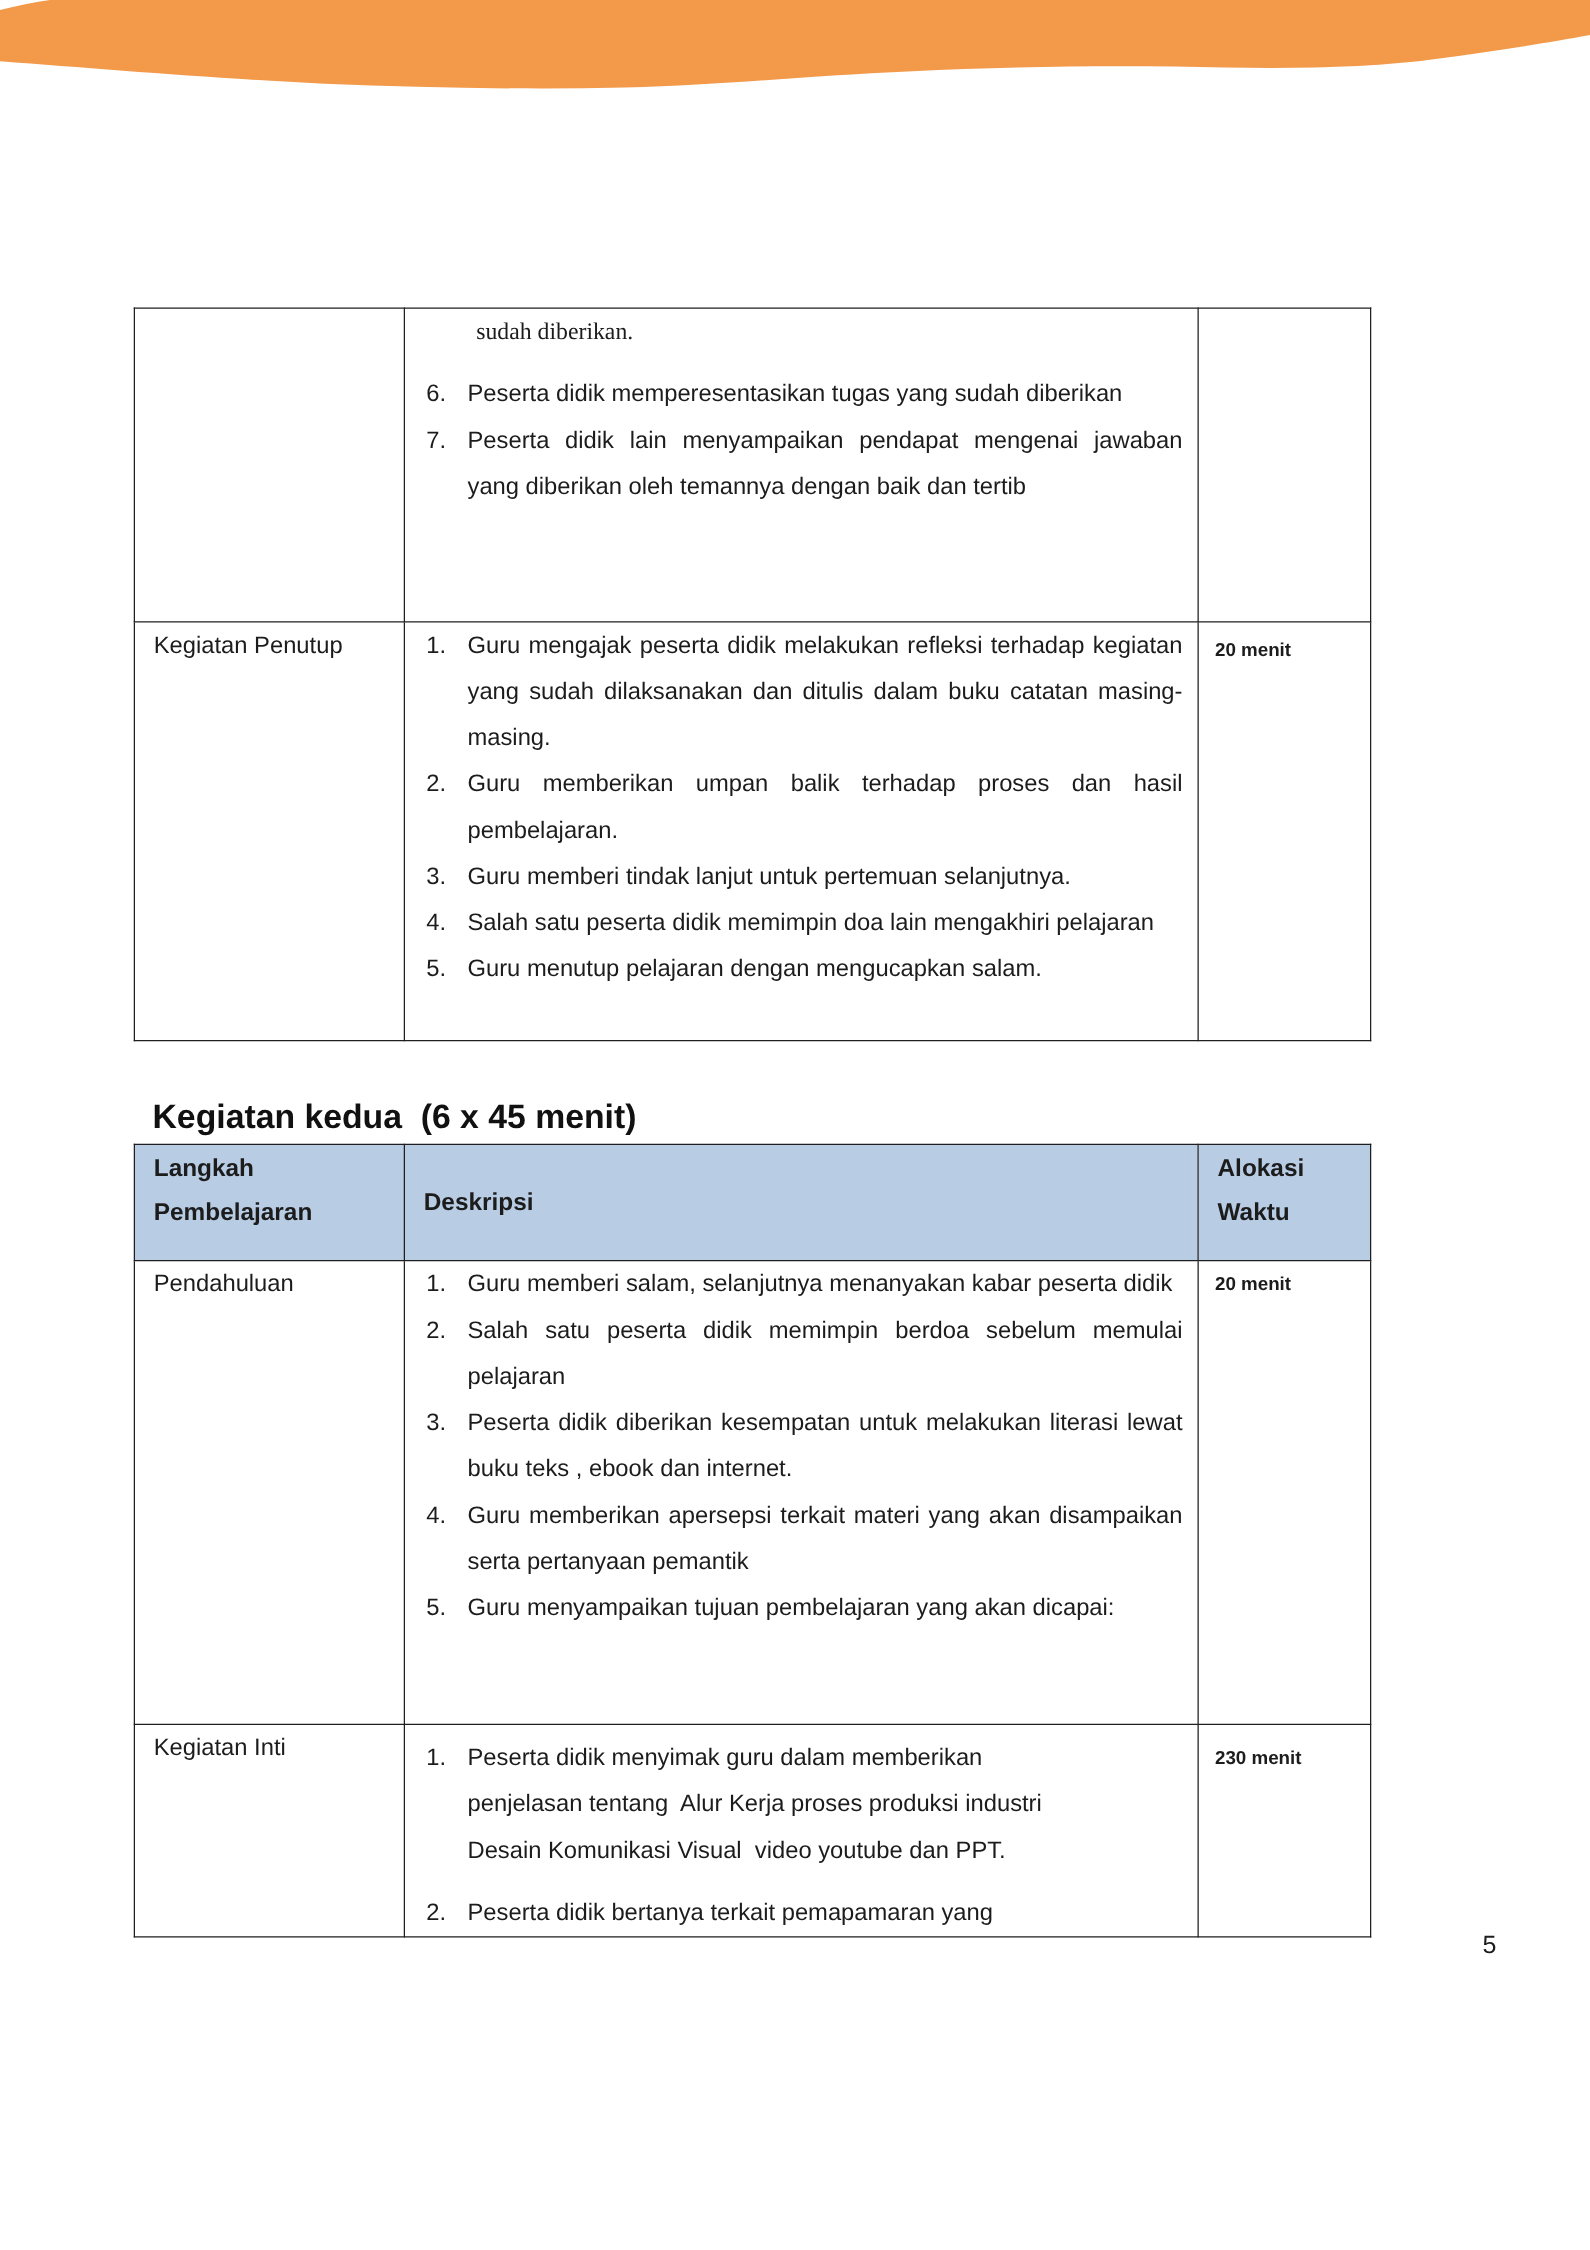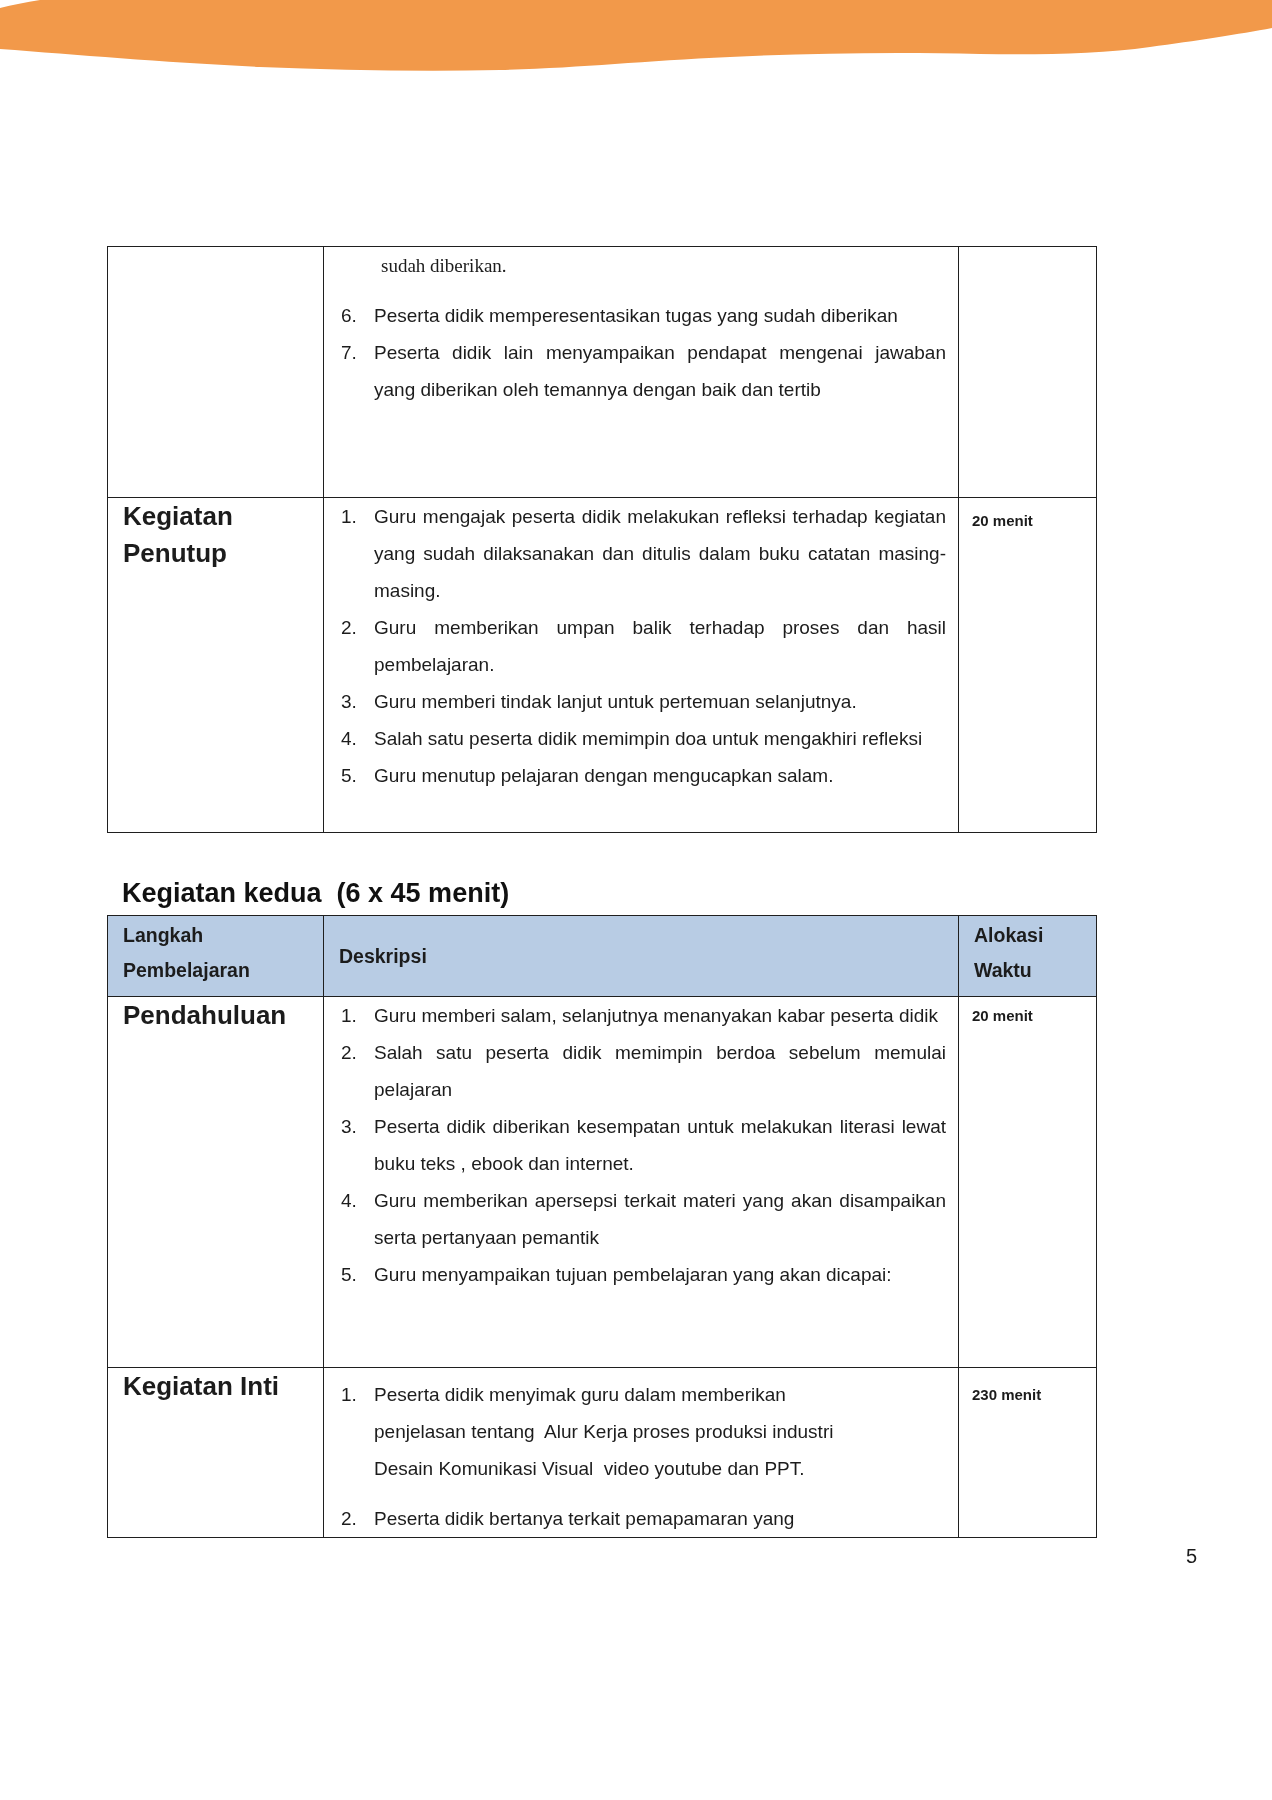--- a/index.html
+++ b/index.html
@@ -27,37 +27,37 @@
   col.c2{width:635px;}
   col.c3{width:138px;}
   .doc-table td,.doc-table th{
     border:1.5px solid #1f1f1f;
     vertical-align:top;
     padding:0;
     overflow:hidden;
   }
   tr.rA{height:251px;}
   tr.rB{height:335px;}
-  tr.rC{height:81px;}
+  tr.rC{height:93px;}
   tr.rD{height:371px;}
   tr.rE{height:160px;margin-top:48px;}
 
   .doc-table th{
     background:#B8CCE4;
     text-align:left;
     font-size:19.5px;
     font-weight:bold;
     line-height:35px;
     padding:2px 8px 0 15px;
   }
   .doc-table th.mid{vertical-align:middle;padding-top:0;}
 
   td.label{
-    font-weight:bold;
-    font-size:26px;
+    font-weight:normal;
+    font-size:19px;
     line-height:37px;
     padding:0 6px 0 15px;
   }
   td.dur{
     font-weight:bold;
     font-size:15px;
     line-height:37px;
     padding:0 4px 0 13px;
   }
   td.desc{padding:0 12px 0 16px;line-height:37px;}
@@ -113,21 +113,21 @@
       </td>
       <td class="dur"></td>
     </tr>
     <tr class="rB">
       <td class="label">Kegiatan Penutup</td>
       <td class="desc">
         <div>
             <div class="li"><span class="num">1.</span><span class="txt">Guru mengajak peserta didik melakukan refleksi terhadap kegiatan yang sudah dilaksanakan dan ditulis dalam buku catatan masing-masing.</span></div>
             <div class="li"><span class="num">2.</span><span class="txt">Guru memberikan umpan balik terhadap proses dan hasil pembelajaran.</span></div>
             <div class="li"><span class="num">3.</span><span class="txt">Guru memberi tindak lanjut untuk pertemuan selanjutnya.</span></div>
-            <div class="li"><span class="num">4.</span><span class="txt">Salah satu peserta didik  memimpin doa untuk mengakhiri refleksi</span></div>
+            <div class="li"><span class="num">4.</span><span class="txt">Salah satu peserta didik  memimpin doa lain mengakhiri pelajaran</span></div>
             <div class="li"><span class="num">5.</span><span class="txt">Guru menutup pelajaran dengan mengucapkan salam.</span></div>
           </div>
       </td>
       <td class="dur">20 menit</td>
     </tr>
   </tbody>
 </table>
 
 <div class="section-heading">Kegiatan kedua  (6 x 45 menit)</div>
 

